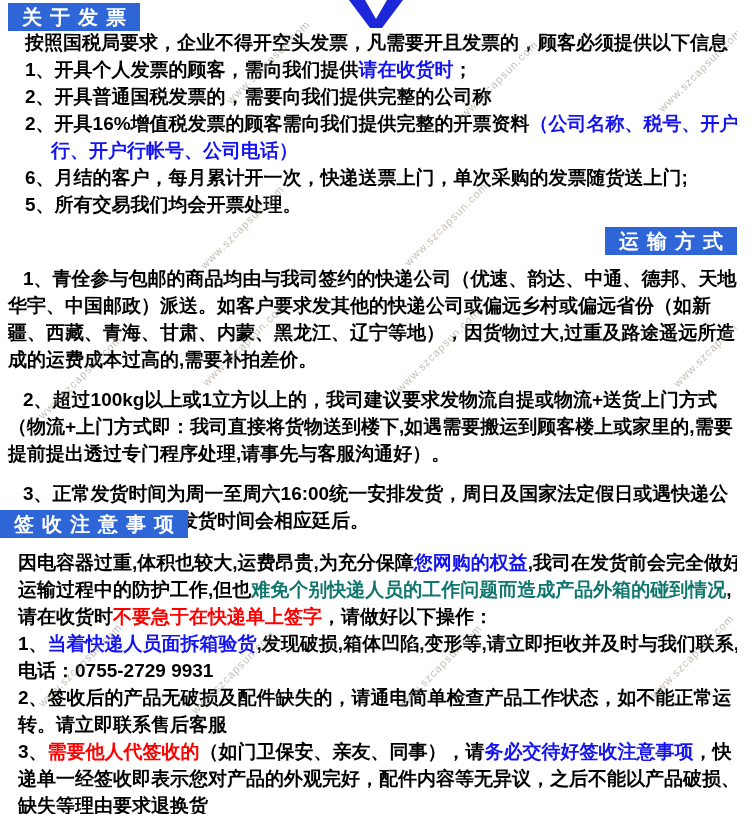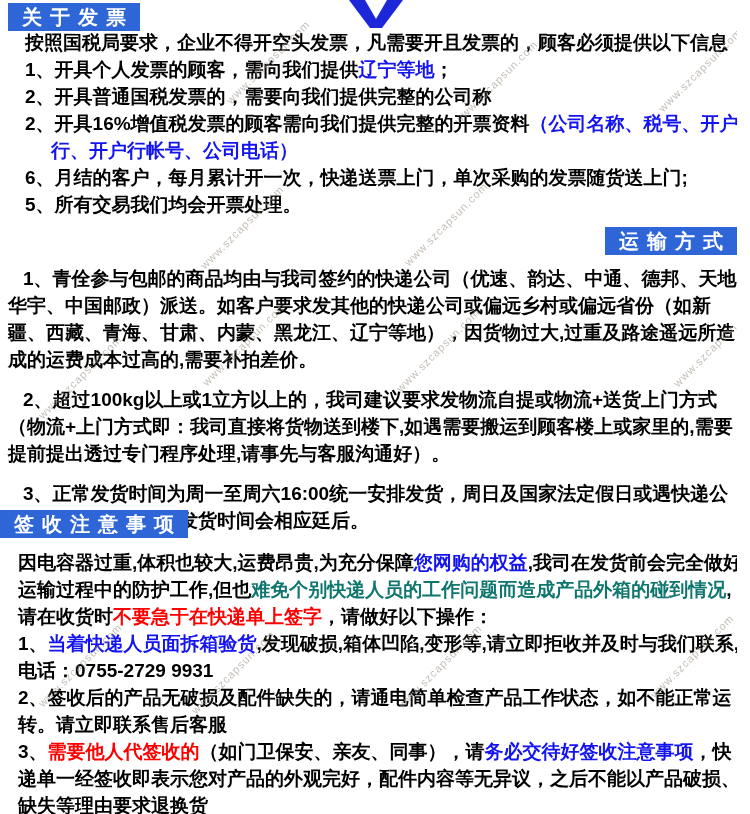--- a/index.html
+++ b/index.html
@@ -72,21 +72,21 @@
 
 <div class="canvas">
 
   <svg class="v-arrow" viewBox="0 0 54 28" aria-hidden="true">
     <polygon points="0,0 16,0 27,19 38,0 54,0 33,28 21,28"></polygon>
   </svg>
 
   <div class="hdr hdr-invoice">关于发票</div>
   <div class="content content-invoice">
       <div class="para"><span>按照国税局要求，企业不得开空头发票，凡需要开且发票的，顾客必须提供以下信息</span></div>
-      <div class="para"><span>1、开具个人发票的顾客，需向我们提供</span><span style="color: rgb(20, 20, 240);">辽宁等地</span><span>；</span></div>
+      <div class="para"><span>1、开具个人发票的顾客，需向我们提供</span><span style="color: rgb(20, 20, 240);">请在收货时</span><span>；</span></div>
       <div class="para"><span>2、开具普通国税发票的，需要向我们提供完整的公司称</span></div>
       <div class="para"><span>2、开具16%增值税发票的顾客需向我们提供完整的开票资料</span><span style="color: rgb(20, 20, 240);">（公司名称、税号、开户行、开户行帐号、公司电话）</span></div>
       <div class="para"><span>6、月结的客户，每月累计开一次，快递送票上门，单次采购的发票随货送上门;</span></div>
       <div class="para"><span>5、所有交易我们均会开票处理。</span></div>
     </div>
 
   <div class="hdr hdr-shipping">运输方式</div>
   <div class="content content-shipping">
       <div class="para"><span>1、青佺参与包邮的商品均由与我司签约的快递公司（优速、韵达、中通、德邦、天地华宇、中国邮政）派送。如客户要求发其他的快递公司或偏远乡村或偏远省份（如新疆、西藏、青海、甘肃、内蒙、黑龙江、辽宁等地），因货物过大,过重及路途遥远所造成的运费成本过高的,需要补拍差价。</span></div>
       <div class="para"><span>2、超过100kg以上或1立方以上的，我司建议要求发物流自提或物流+送货上门方式（物流+上门方式即：我司直接将货物送到楼下,如遇需要搬运到顾客楼上或家里的,需要提前提出透过专门程序处理,请事先与客服沟通好）。</span></div>

